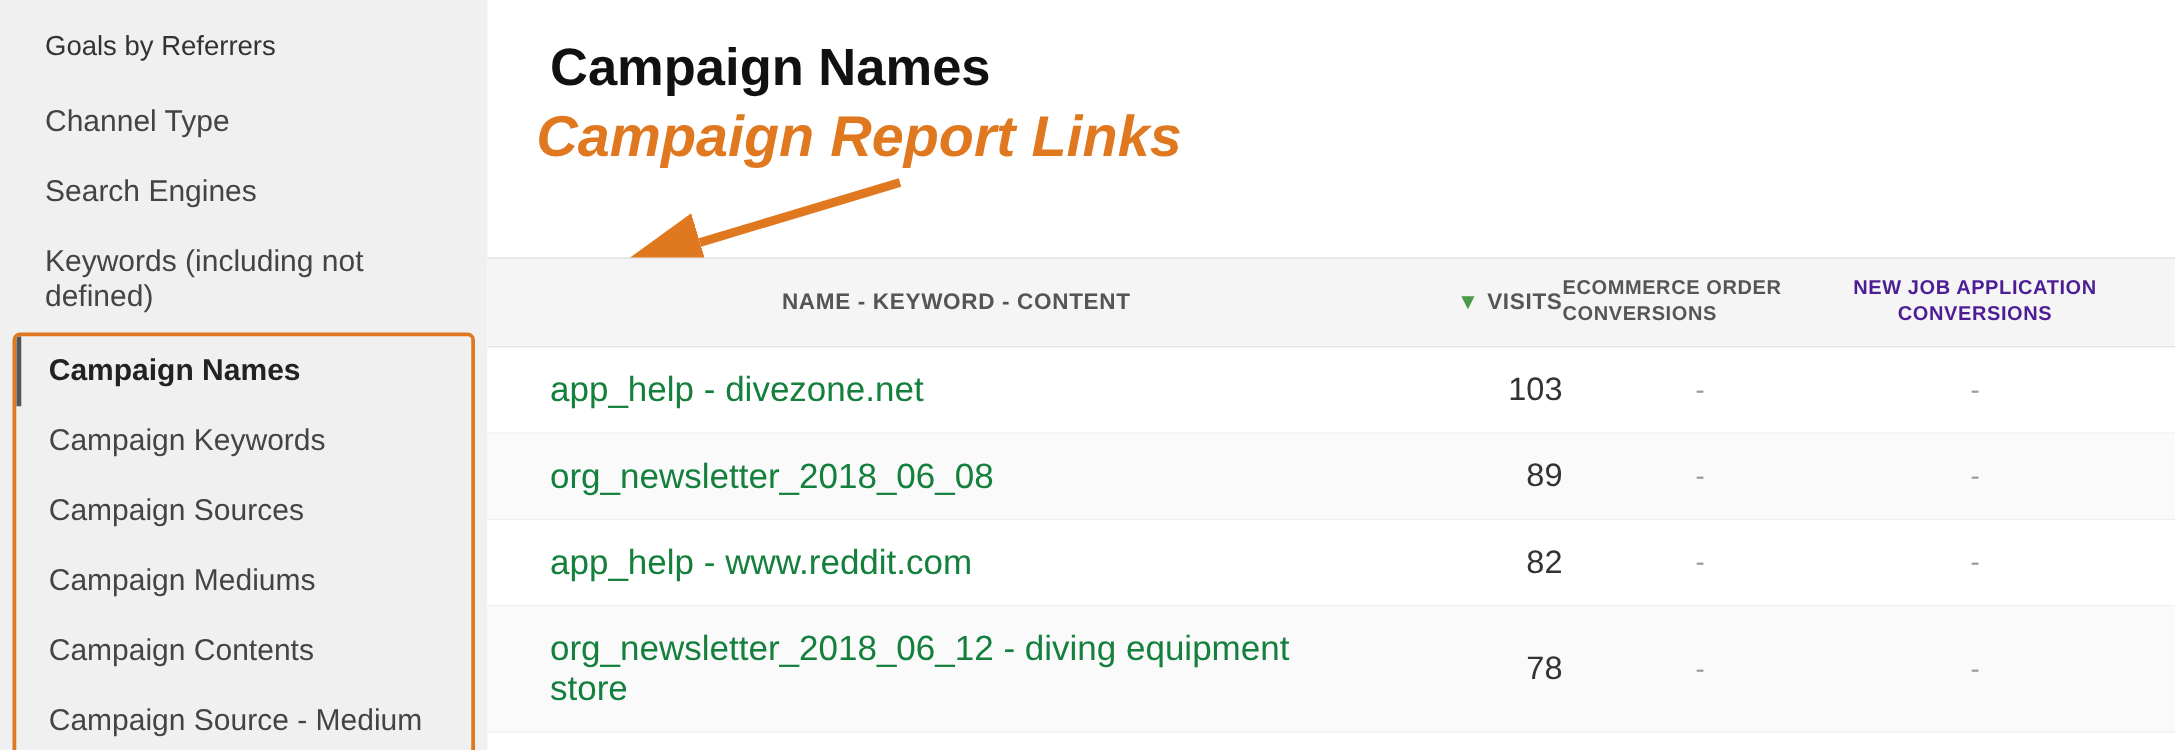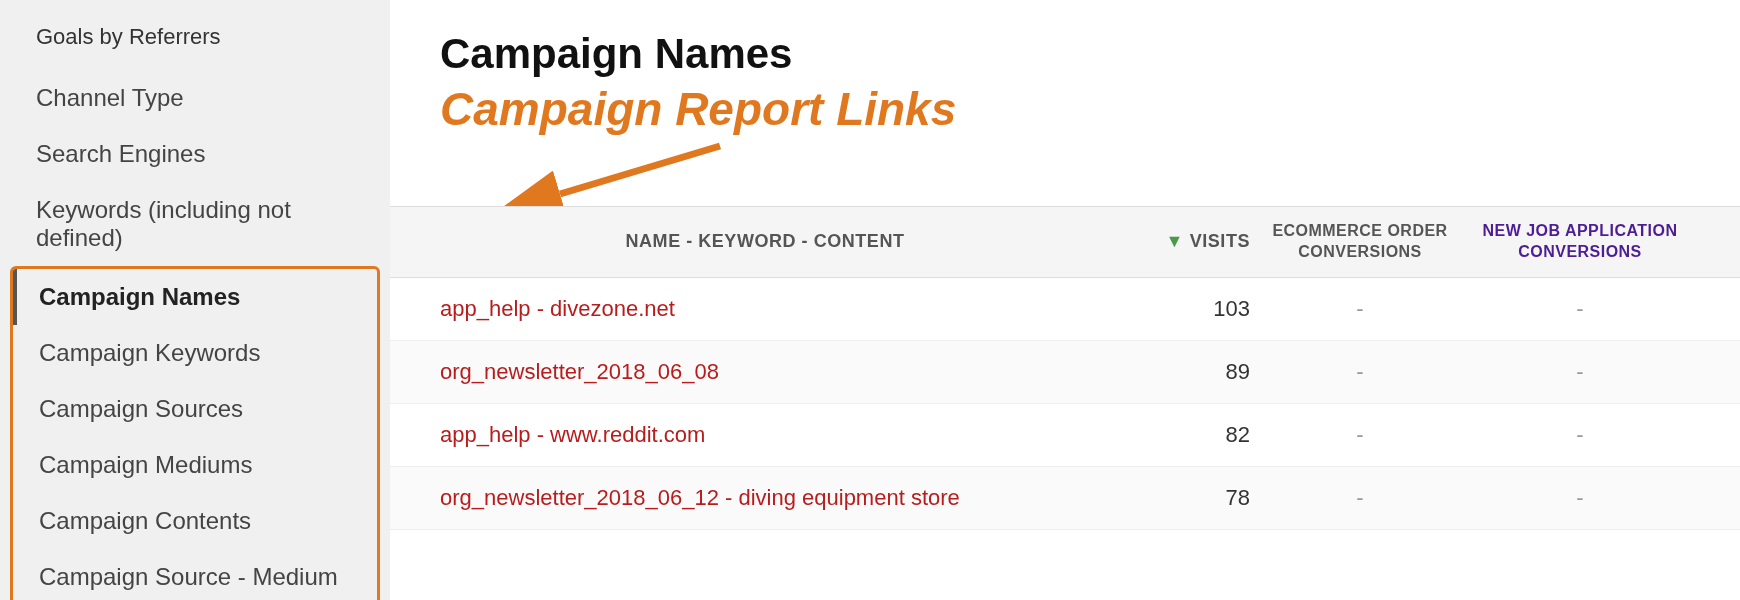--- a/index.html
+++ b/index.html
@@ -68,21 +68,21 @@
       font-size: 42px;
       font-weight: 700;
       color: #111;
       padding: 30px 50px 0 50px;
     }
 
     .annotation-label {
       font-size: 46px;
       font-weight: 700;
       color: #e07820;
-      padding: 4px 50px 0 50px;
+      padding: 4px 50px 0 39px;
       font-style: italic;
     }
 
     
     .arrow-container {
       position: relative;
       height: 60px;
       margin-left: 50px;
     }
     .arrow-svg {
@@ -122,21 +122,21 @@
       align-items: center;
       justify-content: flex-end;
       gap: 6px;
     }
     .col-visits .funnel-icon {
       color: #4a9a4a;
       font-size: 18px;
     }
     .col-ecommerce {
       width: 220px;
-      text-align: center;
+      text-align: left;
       font-size: 16px;
       font-weight: 600;
       color: #555;
       letter-spacing: 0.03em;
       text-transform: uppercase;
       line-height: 1.3;
     }
     .col-newjob {
       width: 220px;
       text-align: center;
@@ -154,27 +154,27 @@
       align-items: center;
       padding: 18px 50px;
       border-bottom: 1px solid #eee;
       background: #fff;
     }
     .table-row:nth-child(even) {
       background: #fafafa;
     }
     .row-name {
       flex: 1;
-      font-size: 22px;
-      color: #b91c1c;
+      font-size: 28px;
+      color: #15803d;
     }
     .row-visits {
       width: 160px;
       text-align: right;
-      font-size: 22px;
+      font-size: 26px;
       color: #333;
     }
     .row-ecommerce {
       width: 220px;
       text-align: center;
       font-size: 22px;
       color: #999;
     }
     .row-newjob {
       width: 220px;

